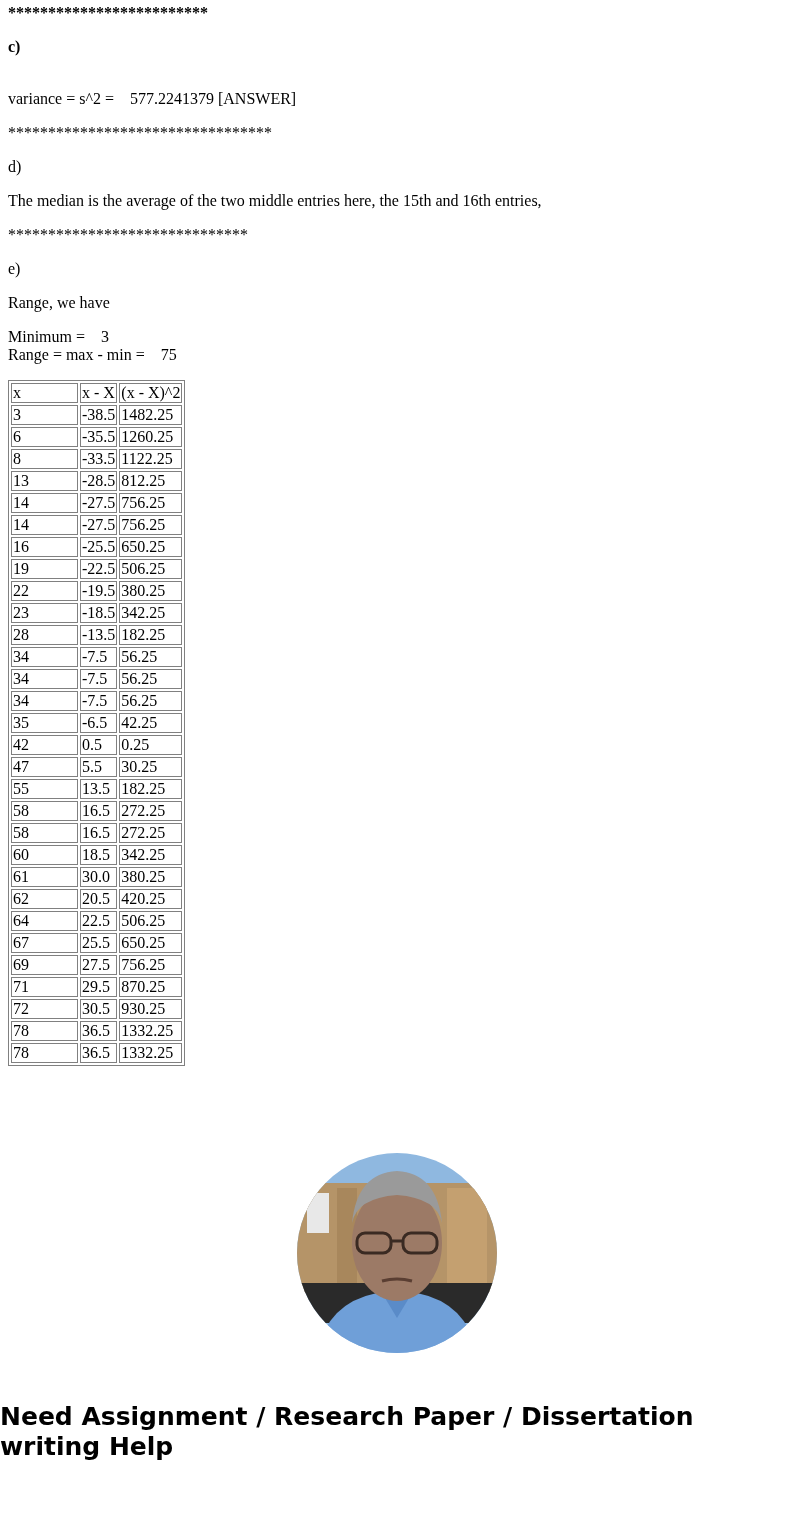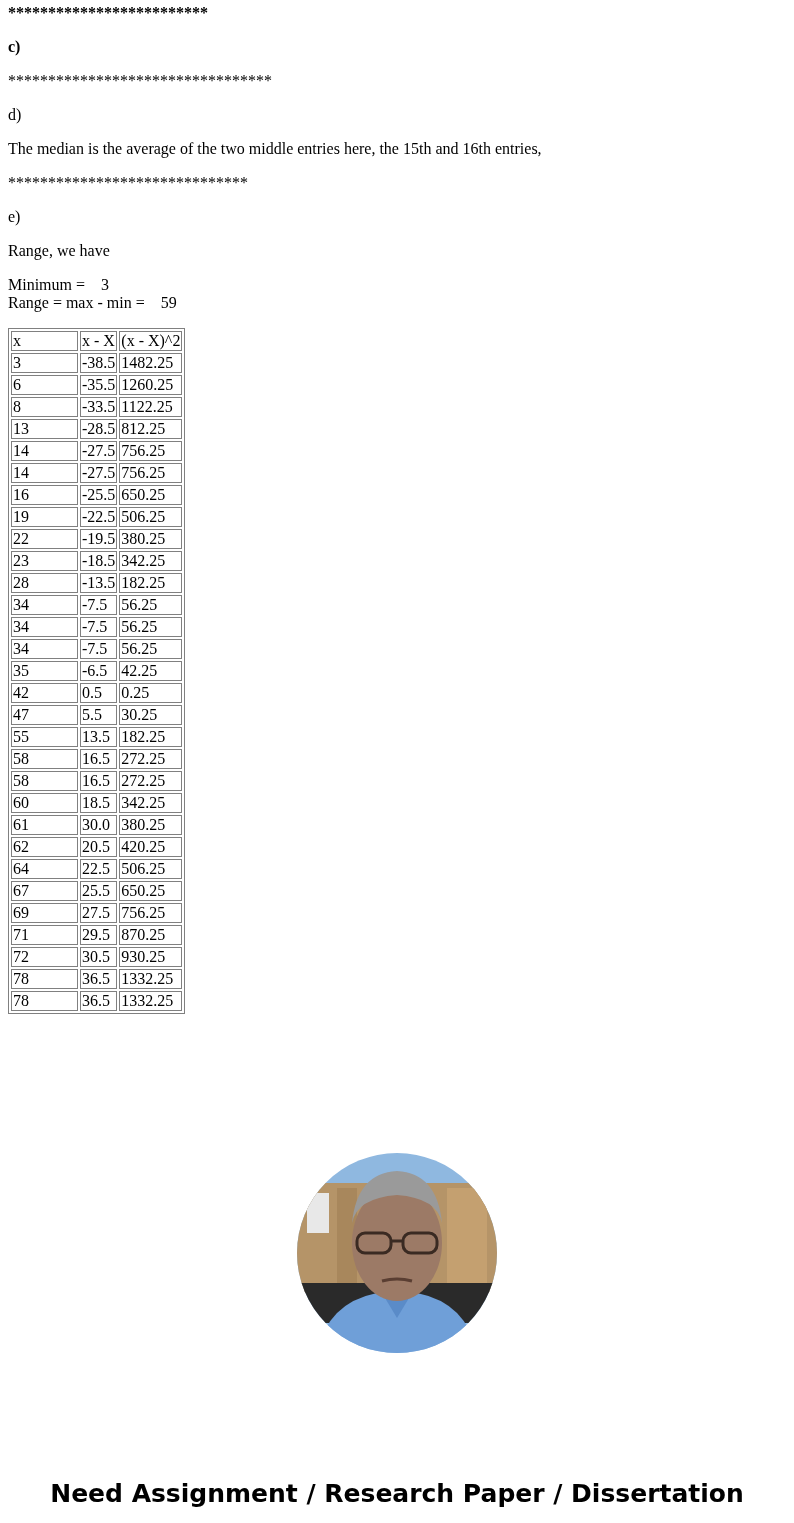--- a/index.html
+++ b/index.html
@@ -56,50 +56,51 @@
       top: 1153px;
       width: 200px;
       height: 200px;
       border-radius: 50%;
       overflow: hidden;
     }
     .avatar-wrap svg { display: block; }
     .footer-ad {
       position: absolute;
       left: 0;
-      top: 1479px;
+      top: 1402px;
       width: 794px;
-      text-align: center;
+      text-align: left;
       font-family: "DejaVu Sans", sans-serif;
       font-weight: bold;
       font-size: 25px;
       line-height: 30px;
     }
   </style>
 </head>
 <body>
 
 <div class="content">
   <p class="stars bold">*************************</p>
 
   <p class="bold">c)</p>
+  <p style="margin-top:34px; white-space:pre;">variance = s^2 =    577.2241379 [ANSWER]</p>
 
   <p class="stars">*********************************</p>
 
   <p>d)</p>
   <p>The median is the average of the two middle entries here, the 15th and 16th entries,</p>
 
   <p class="stars">******************************</p>
 
   <p>e)</p>
   <p>Range, we have</p>
 
   <div class="stats-block">
     <div>Minimum =    3</div>
-    <div>Range = max - min =    59</div>
+    <div>Range = max - min =    75</div>
   </div>
 
   <table class="data-table">
     <thead>
       <tr>
         <td class="col-x">x</td>
         <td>x - X</td>
         <td>(x - X)^2</td>
       </tr>
     </thead>
@@ -272,13 +273,14 @@
     <path d="M55 70 Q60 20 100 18 Q140 20 145 70 Q140 45 100 42 Q60 45 55 70 Z" fill="#9a9a9a"></path>
     <rect x="60" y="80" width="34" height="20" rx="8" fill="none" stroke="#3a2a22" stroke-width="3"></rect>
     <rect x="106" y="80" width="34" height="20" rx="8" fill="none" stroke="#3a2a22" stroke-width="3"></rect>
     <line x1="94" y1="88" x2="106" y2="88" stroke="#3a2a22" stroke-width="3"></line>
     <path d="M85 128 Q100 124 115 128" stroke="#5a3e32" stroke-width="3" fill="none"></path>
   </svg>
 </div>
 
 <div class="footer-ad">
   <div>Need Assignment / Research Paper / Dissertation</div>
+  <div>writing Help</div>
 </div>
 
 </body></html>

